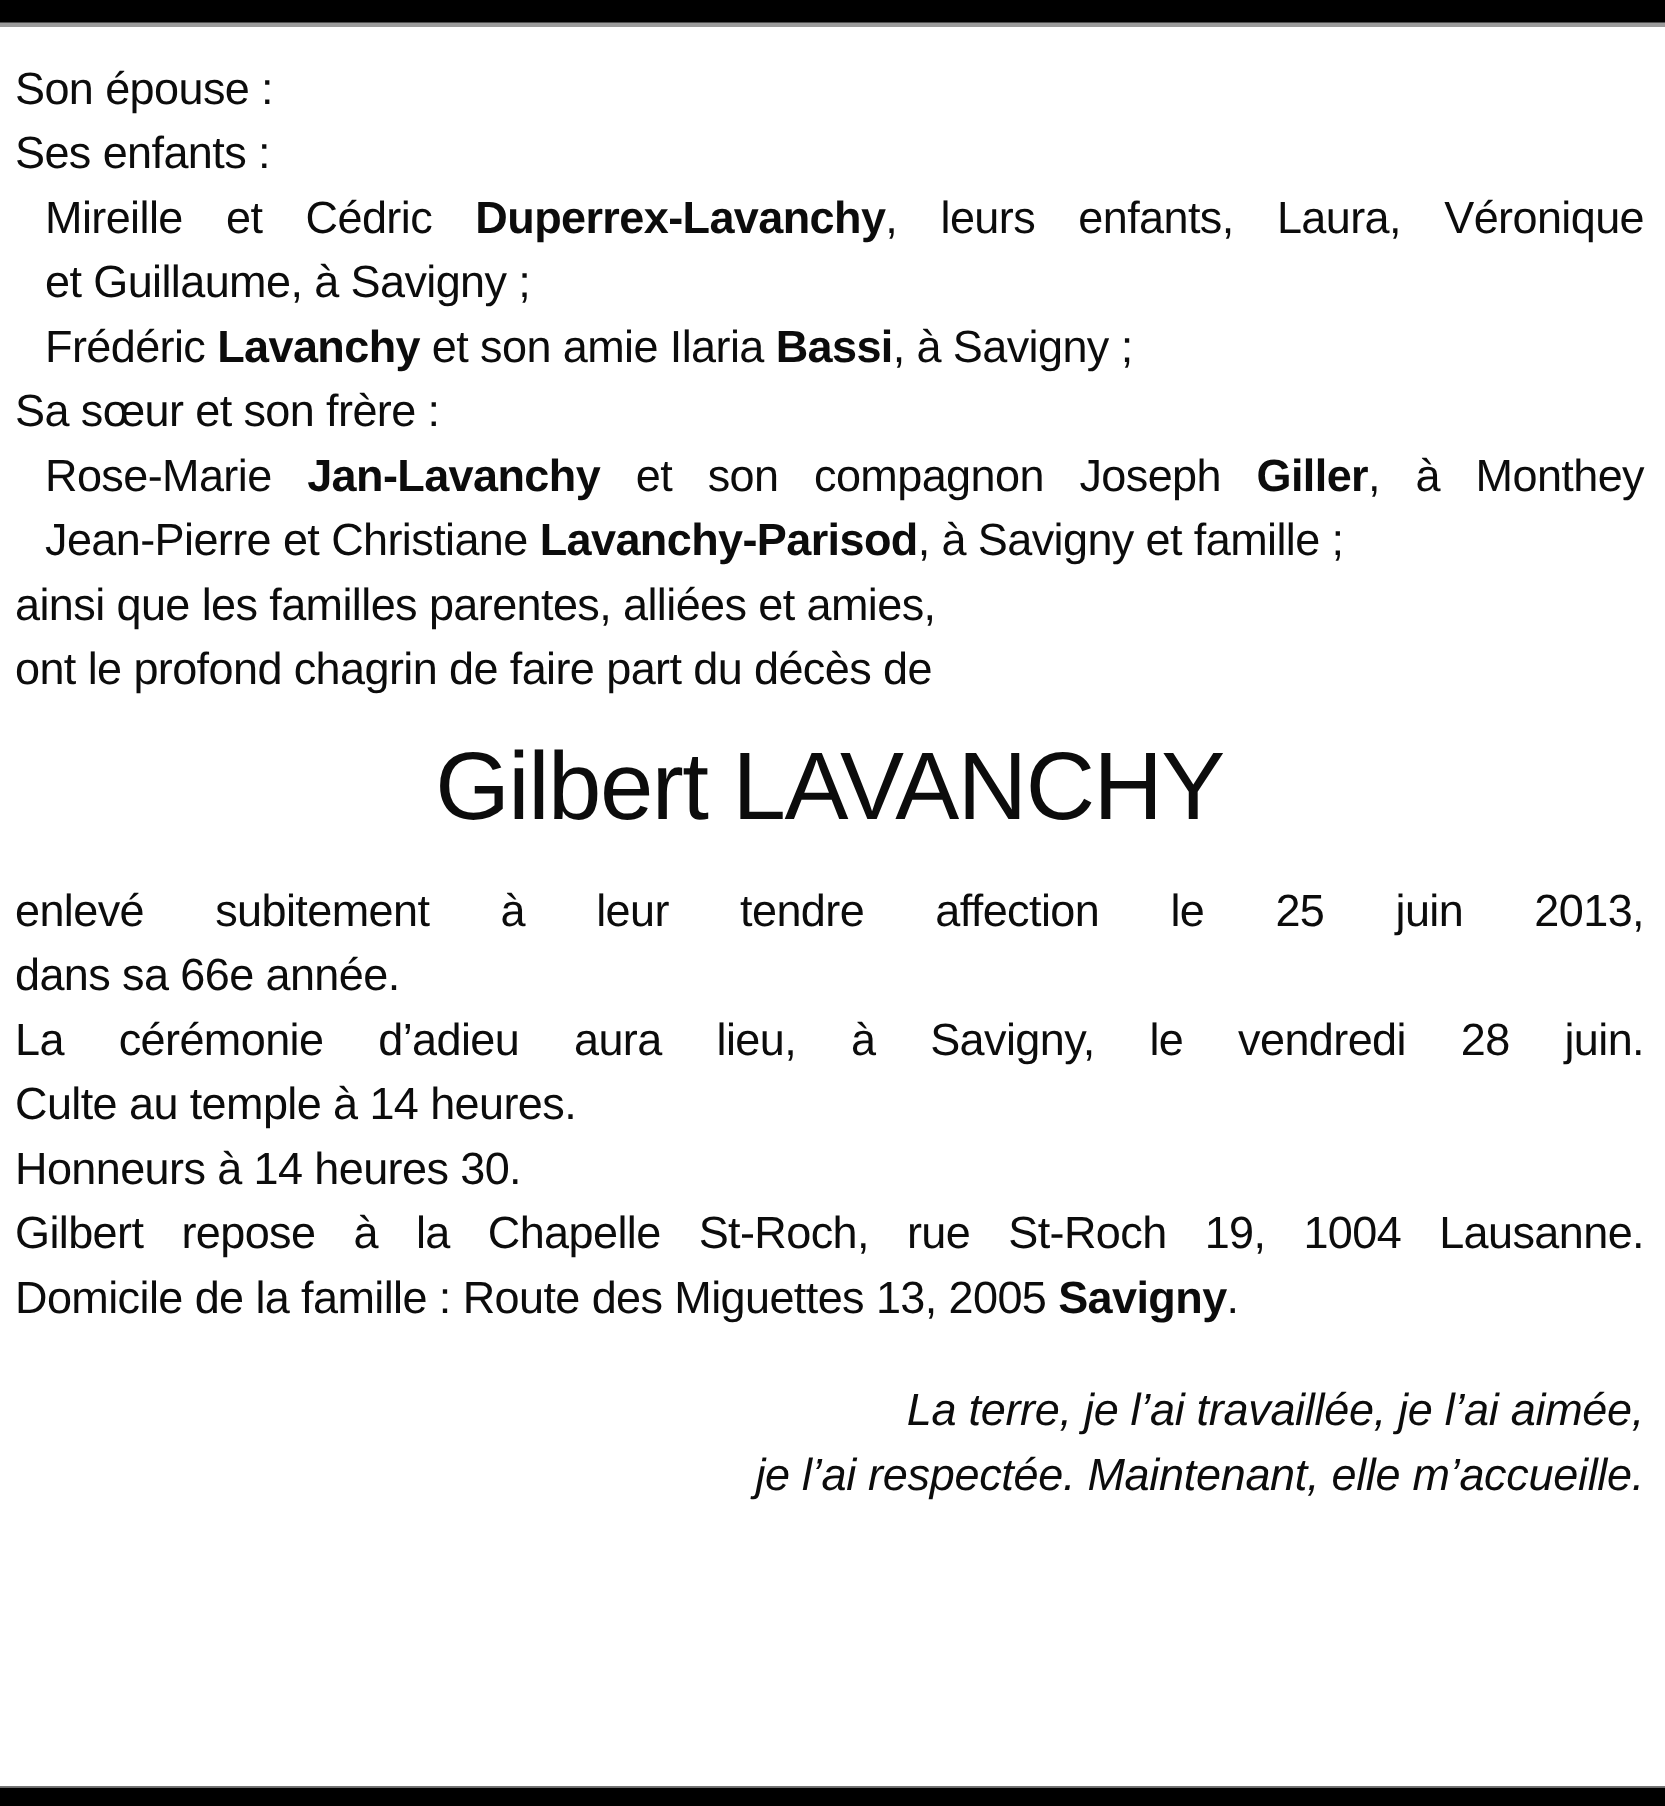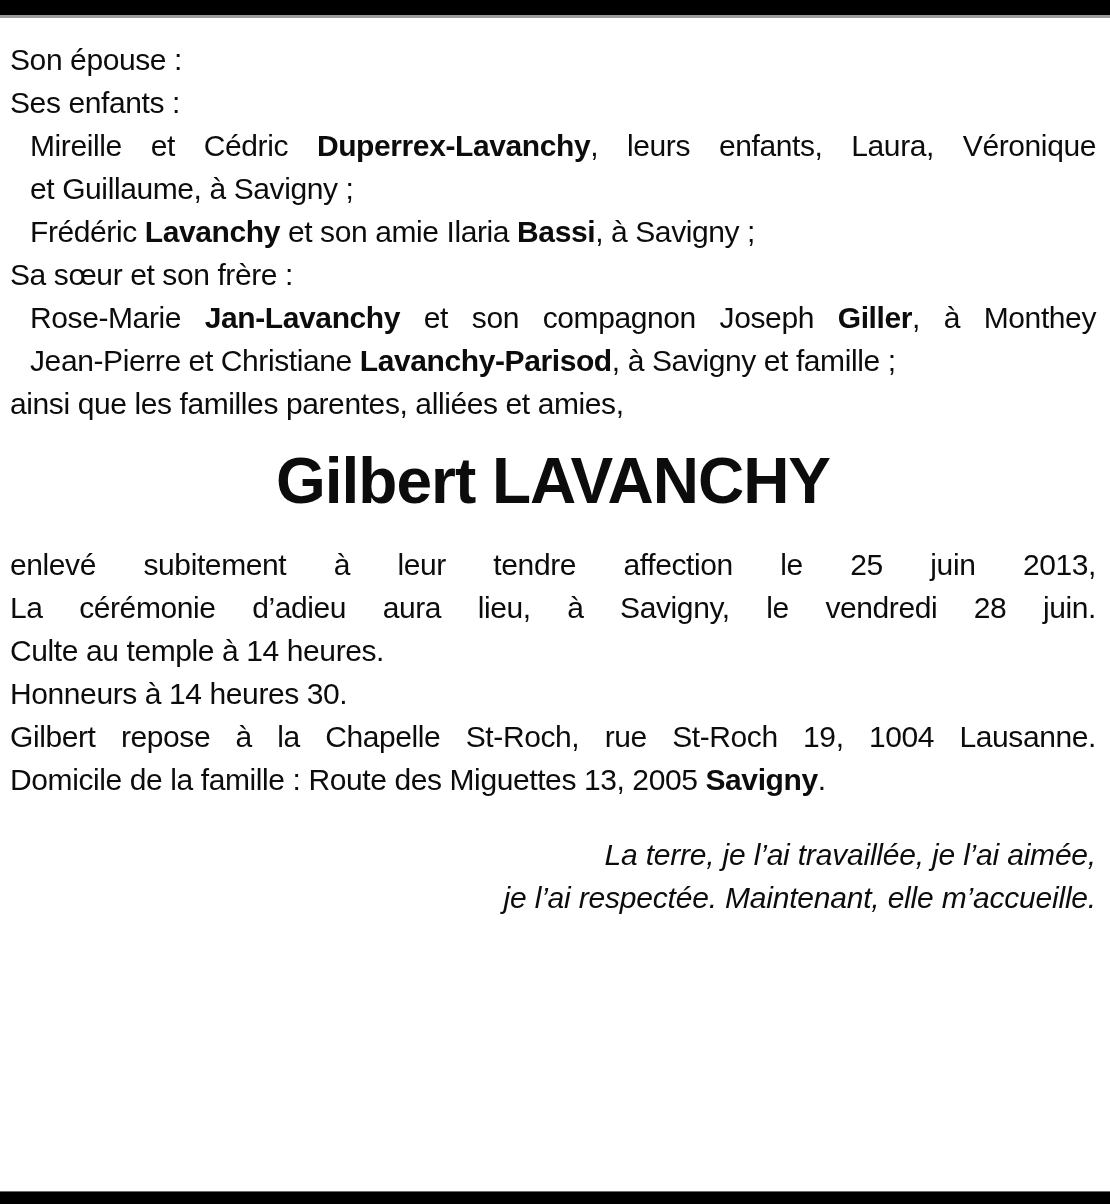--- a/index.html
+++ b/index.html
@@ -37,21 +37,21 @@
     white-space: normal;
   }
   .line .b { font-weight: 700; }
   .indent { padding-left: 20px; }
   .justify-full {
     text-align: justify;
     text-align-last: justify;
   }
   .deceased-name {
     text-align: center;
-    font-weight: 700;
+    font-weight: 400;
     font-size: 64px;
     line-height: 92px;
     letter-spacing: -1px;
     margin: 10px 0 16px 0;
   }
   .quote {
     margin-top: 32px;
     text-align: right;
     font-style: italic;
   }
@@ -73,26 +73,28 @@
     <div>
         <div class="line"><span>Son épouse :</span></div>
         <div class="line"><span>Ses enfants :</span></div>
         <div class="line indent justify-full"><span>Mireille et Cédric </span><span class="b">Duperrex-Lavanchy</span><span>, leurs enfants, Laura, Véronique</span></div>
         <div class="line indent"><span>et Guillaume, à Savigny ;</span></div>
         <div class="line indent"><span>Frédéric </span><span class="b">Lavanchy</span><span> et son amie Ilaria </span><span class="b">Bassi</span><span>, à Savigny ;</span></div>
         <div class="line"><span>Sa sœur et son frère :</span></div>
         <div class="line indent justify-full"><span>Rose-Marie </span><span class="b">Jan-Lavanchy</span><span> et son compagnon Joseph </span><span class="b">Giller</span><span>, à Monthey</span></div>
         <div class="line indent"><span>Jean-Pierre et Christiane </span><span class="b">Lavanchy-Parisod</span><span>, à Savigny et famille ;</span></div>
         <div class="line"><span>ainsi que les familles parentes, alliées et amies,</span></div>
+        <div class="line"><span>ont le profond chagrin de faire part du décès de</span></div>
       </div>
 
     <div class="deceased-name">Gilbert LAVANCHY</div>
 
     <div>
         <div class="line justify-full"><span>enlevé subitement à leur tendre affection le 25 juin 2013,</span></div>
+        <div class="line"><span>dans sa 66e année.</span></div>
         <div class="line justify-full"><span>La cérémonie d’adieu aura lieu, à Savigny, le vendredi 28 juin.</span></div>
         <div class="line"><span>Culte au temple à 14 heures.</span></div>
         <div class="line"><span>Honneurs à 14 heures 30.</span></div>
         <div class="line justify-full"><span>Gilbert repose à la Chapelle St-Roch, rue St-Roch 19, 1004 Lausanne.</span></div>
         <div class="line"><span>Domicile de la famille : Route des Miguettes 13, 2005 </span><span class="b">Savigny</span><span>.</span></div>
       </div>
 
     <div class="quote">
         <div class="line"><span>La terre, je l’ai travaillée, je l’ai aimée,</span></div>
         <div class="line"><span>je l’ai respectée. Maintenant, elle m’accueille.</span></div>

